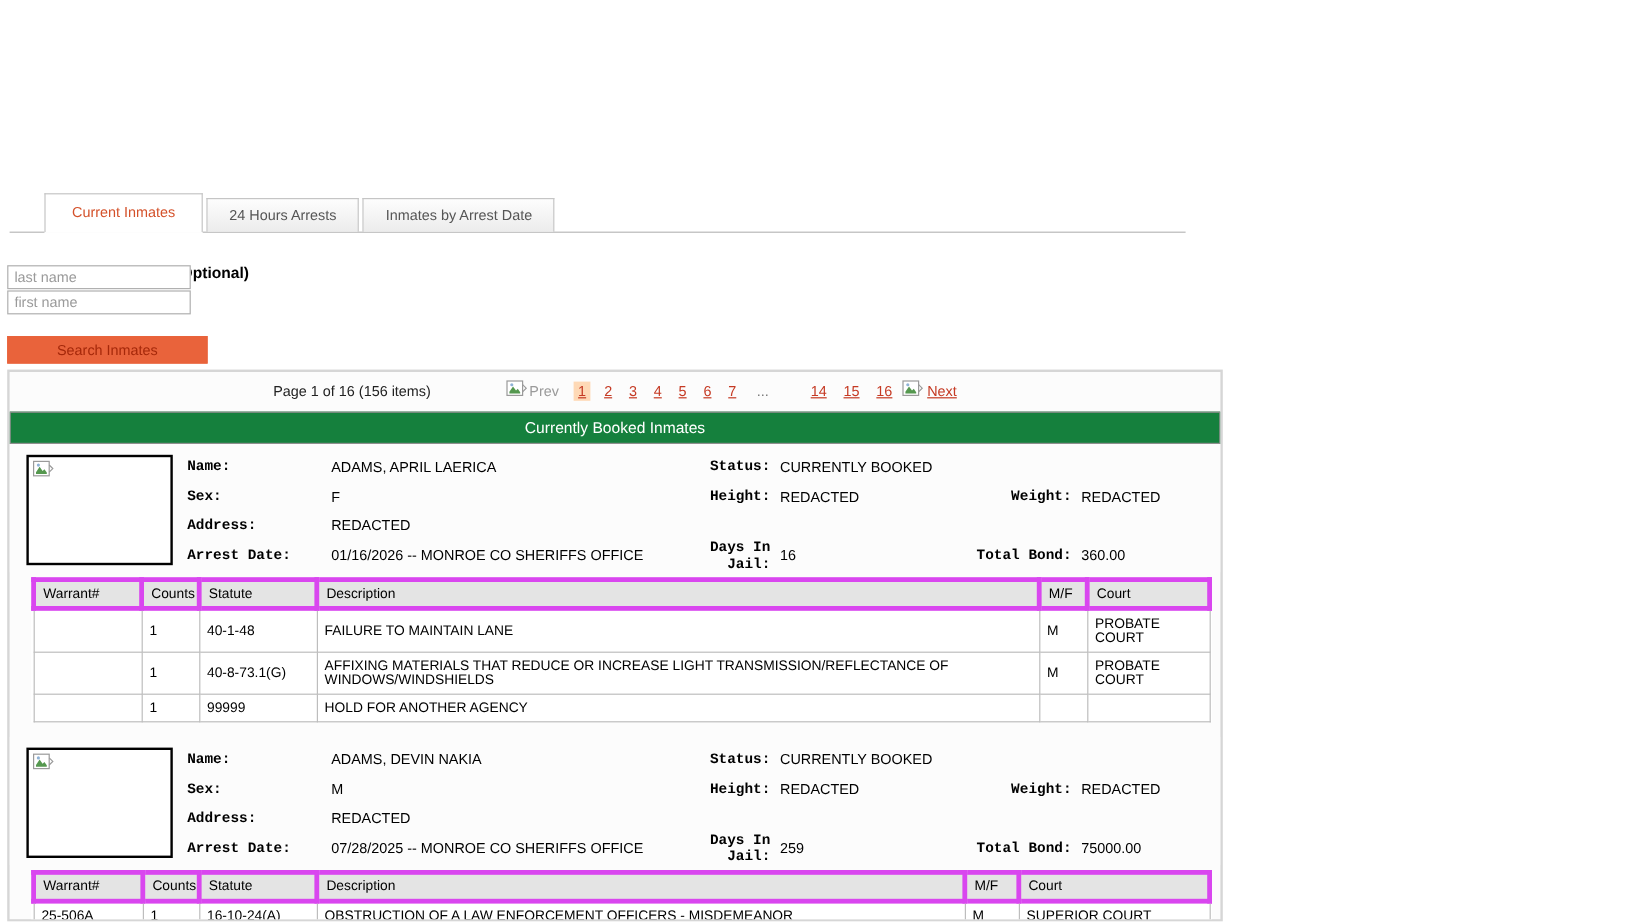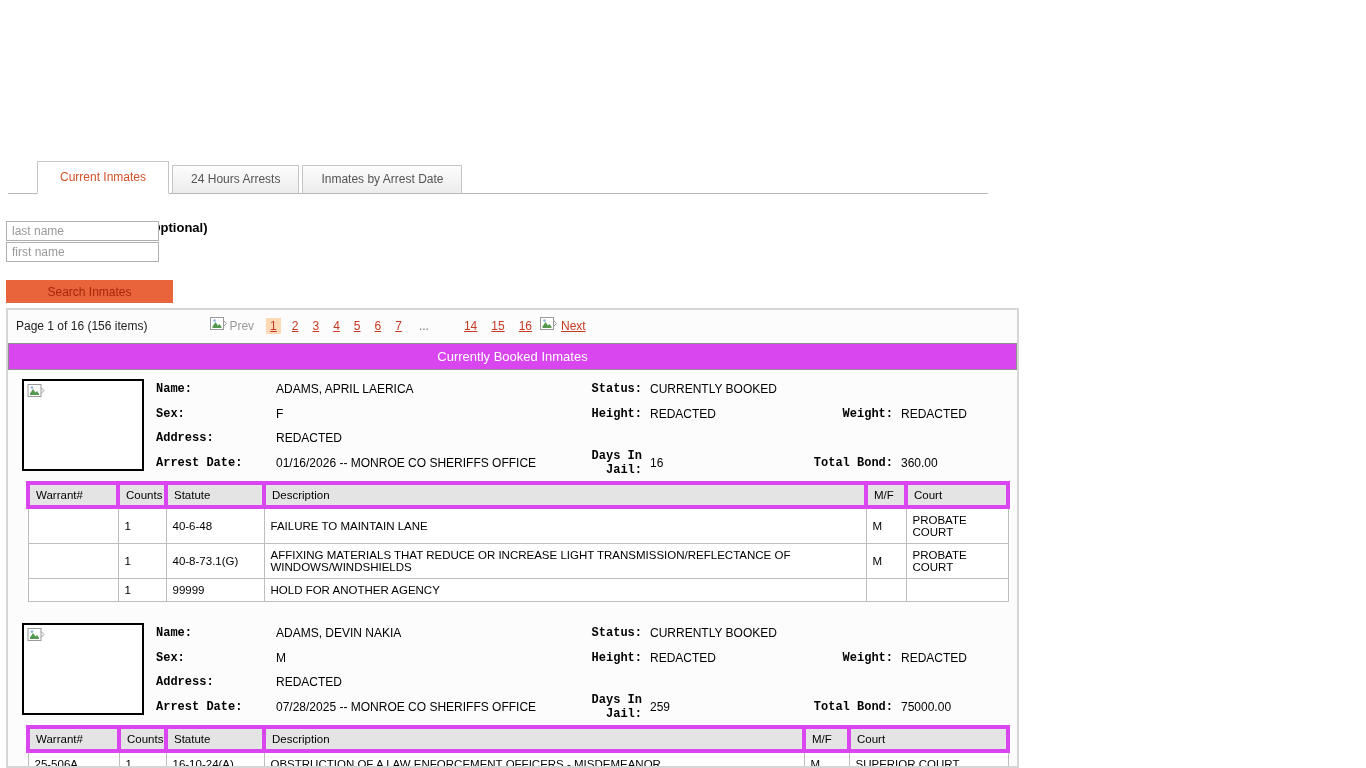--- a/index.html
+++ b/index.html
@@ -24,32 +24,32 @@
   #lastName  { top: 221px; }
   #firstName { top: 242px; }
   .search-btn { position: absolute; top: 280px; left: 6px; width: 167px; height: 23px;
                 background: #e9633b; border: 1px solid #e9633b; color: #a5280a;
                 font-size: 12px; font-family: "Liberation Sans", sans-serif; cursor: pointer; }
 
   
   .panel { position: absolute; top: 308px; left: 6px; width: 1013px; height: 460px;
            border: 2px solid #d6d6d6; background: #fcfcfc; overflow: hidden; }
 
-  .pager-row { display: flex; align-items: center; font-size: 12px; padding: 6px 8px 7px; }
+  .pager-row { display: flex; align-items: center; font-size: 12px; padding: 6px 8px 7px; justify-content: center; }
   .pager-summary { color: #222; margin-right: 62px; }
   .pg-icon { display: inline-block; vertical-align: middle; margin-right: 1px; }
   .pg-prev { color: #9a9a9a; margin-right: 10px; text-decoration: none; cursor: default; }
   .pg-link { color: #c53a24; text-decoration: underline; margin: 0 7px; cursor: pointer; }
   .pg-current { background: #fed9b6; color: #c53a24; text-decoration: underline;
                 padding: 1px 4px; margin: 0 4px 0 2px; }
   .pg-dots { color: #777; margin: 0 10px; }
   .pg-gap { width: 18px; display: inline-block; }
   .pg-next { color: #c53a24; text-decoration: underline; margin-left: 2px; cursor: pointer; }
 
-  .list-header { background: #d946ef; border: 1px solid #8f8f8f; color: #fff;
+  .list-header { background: #15803d; border: 1px solid #8f8f8f; color: #fff;
                  text-align: center; font-size: 13px; padding: 5px 0; }
 
   
   .record { display: flex; padding: 7px 8px 2px 8px; background: #fcfcfc; }
   .photo { width: 122px; height: 92px; border: 2px solid #000; background: #fff;
            margin: 2px 12px 2px 6px; flex: 0 0 auto; padding: 2px; }
   .fields { display: grid; grid-template-columns: 112px 286px 88px 166px 85px 1fr;
             grid-auto-rows: 24.5px; font-size: 12px; align-items: center; flex: 1 1 auto; }
   .flabel { font-weight: bold; font-family: Liberation Mono, monospace; }
   .flabel.r { text-align: right; }
@@ -181,21 +181,21 @@
         <th>Statute</th>
         <th>Description</th>
         <th>M/F</th>
         <th>Court</th>
       </tr>
     </thead>
     <tbody>
       <tr>
         <td></td>
         <td>1</td>
-        <td>40-6-48</td>
+        <td>40-1-48</td>
         <td>FAILURE TO MAINTAIN LANE</td>
         <td>M</td>
         <td>PROBATE COURT</td>
       </tr>
       <tr>
         <td></td>
         <td>1</td>
         <td>40-8-73.1(G)</td>
         <td>AFFIXING MATERIALS THAT REDUCE OR INCREASE LIGHT TRANSMISSION/REFLECTANCE OF WINDOWS/WINDSHIELDS</td>
         <td>M</td>

